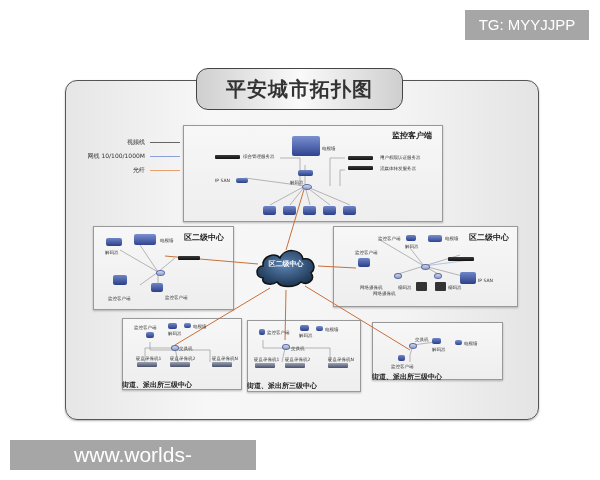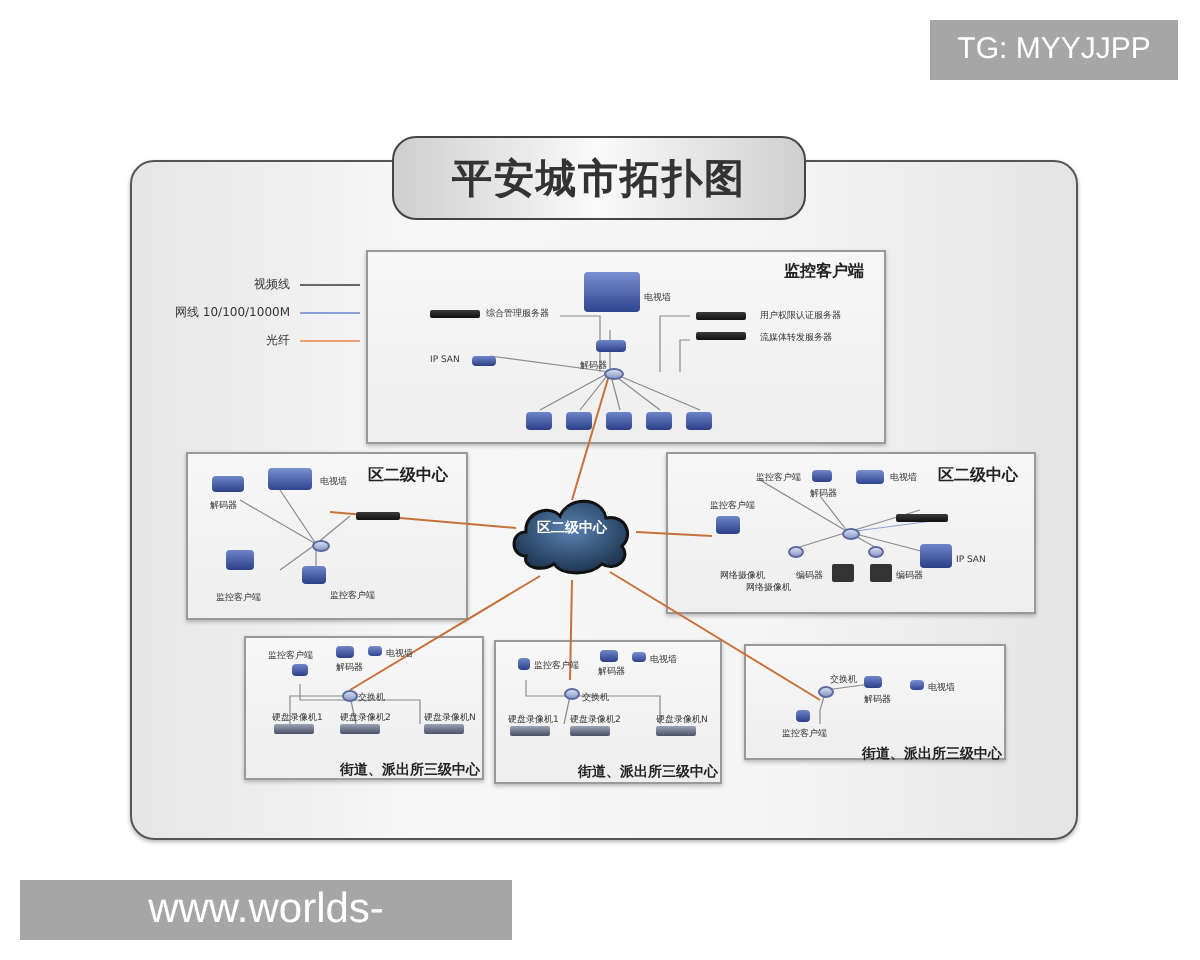--- a/index.html
+++ b/index.html
@@ -22,21 +22,21 @@
   .dev{position:absolute;}
   .srv{background:linear-gradient(180deg,#3a3a3a,#111);border-radius:1px;}
   .blue{background:linear-gradient(180deg,#6e86c9,#2c3f86);border-radius:2px;}
   .wall{background:linear-gradient(180deg,#7b90d0,#2f4490);border-radius:2px;}
   .sw{background:linear-gradient(180deg,#d5dcf0,#8a9bc8);border-radius:50%;border:1px solid #5a6aa0;}
   .dvr{background:linear-gradient(180deg,#9aa3b8,#4a5168);border-radius:1px;}
   .cam{background:#333;border-radius:1px;}
   svg.lines{position:absolute;left:0;top:0;width:600px;height:480px;pointer-events:none;}
   .cloud{position:absolute;left:253px;top:244px;width:66px;height:46px;}
   .cloud-label{position:absolute;left:0;top:15px;width:66px;text-align:center;font-size:7px;color:#fff;font-weight:bold;}
-  .sub-title{position:absolute;font-size:7px;font-weight:bold;color:#222;text-align:right;}
+  .sub-title{position:absolute;font-size:7px;font-weight:bold;color:#222;text-align:left;}
 </style>
 </head>
 <body>
 
 <div class="wm wm-top">TG: MYYJJPP</div>
 
 <div class="panel"></div>
 <div class="title-tab">平安城市拓扑图</div>
 
 <div class="legend">

